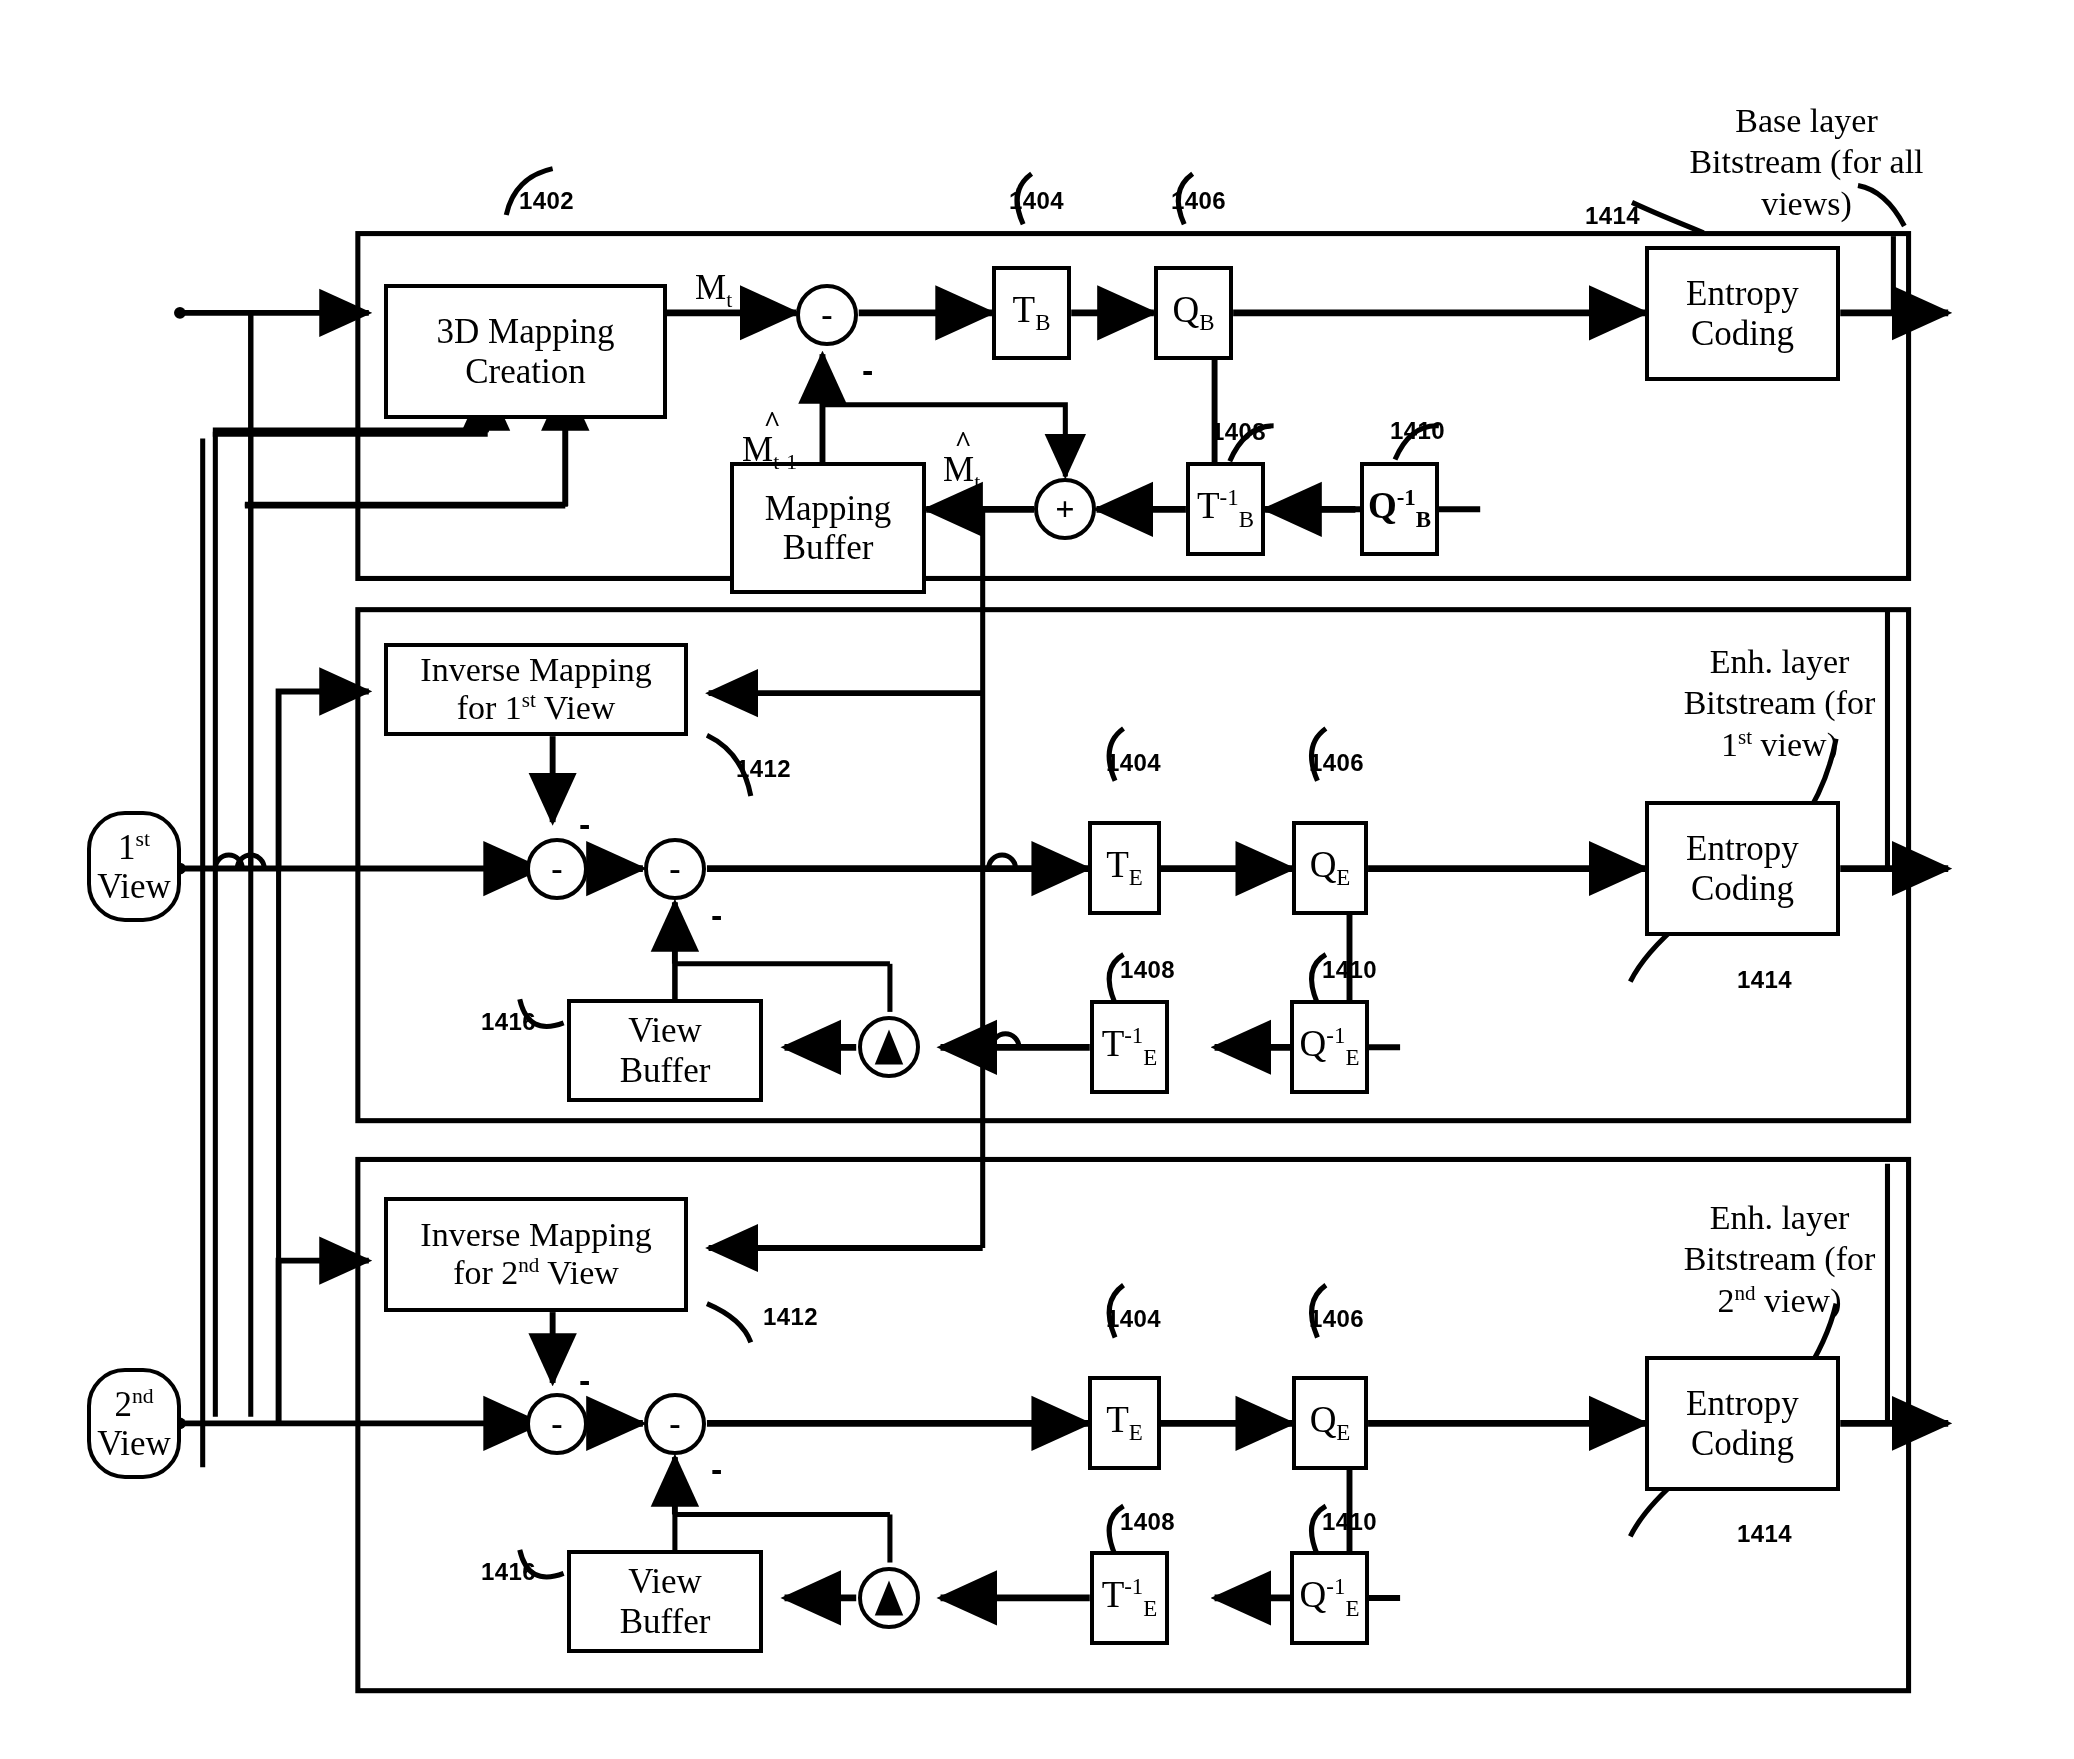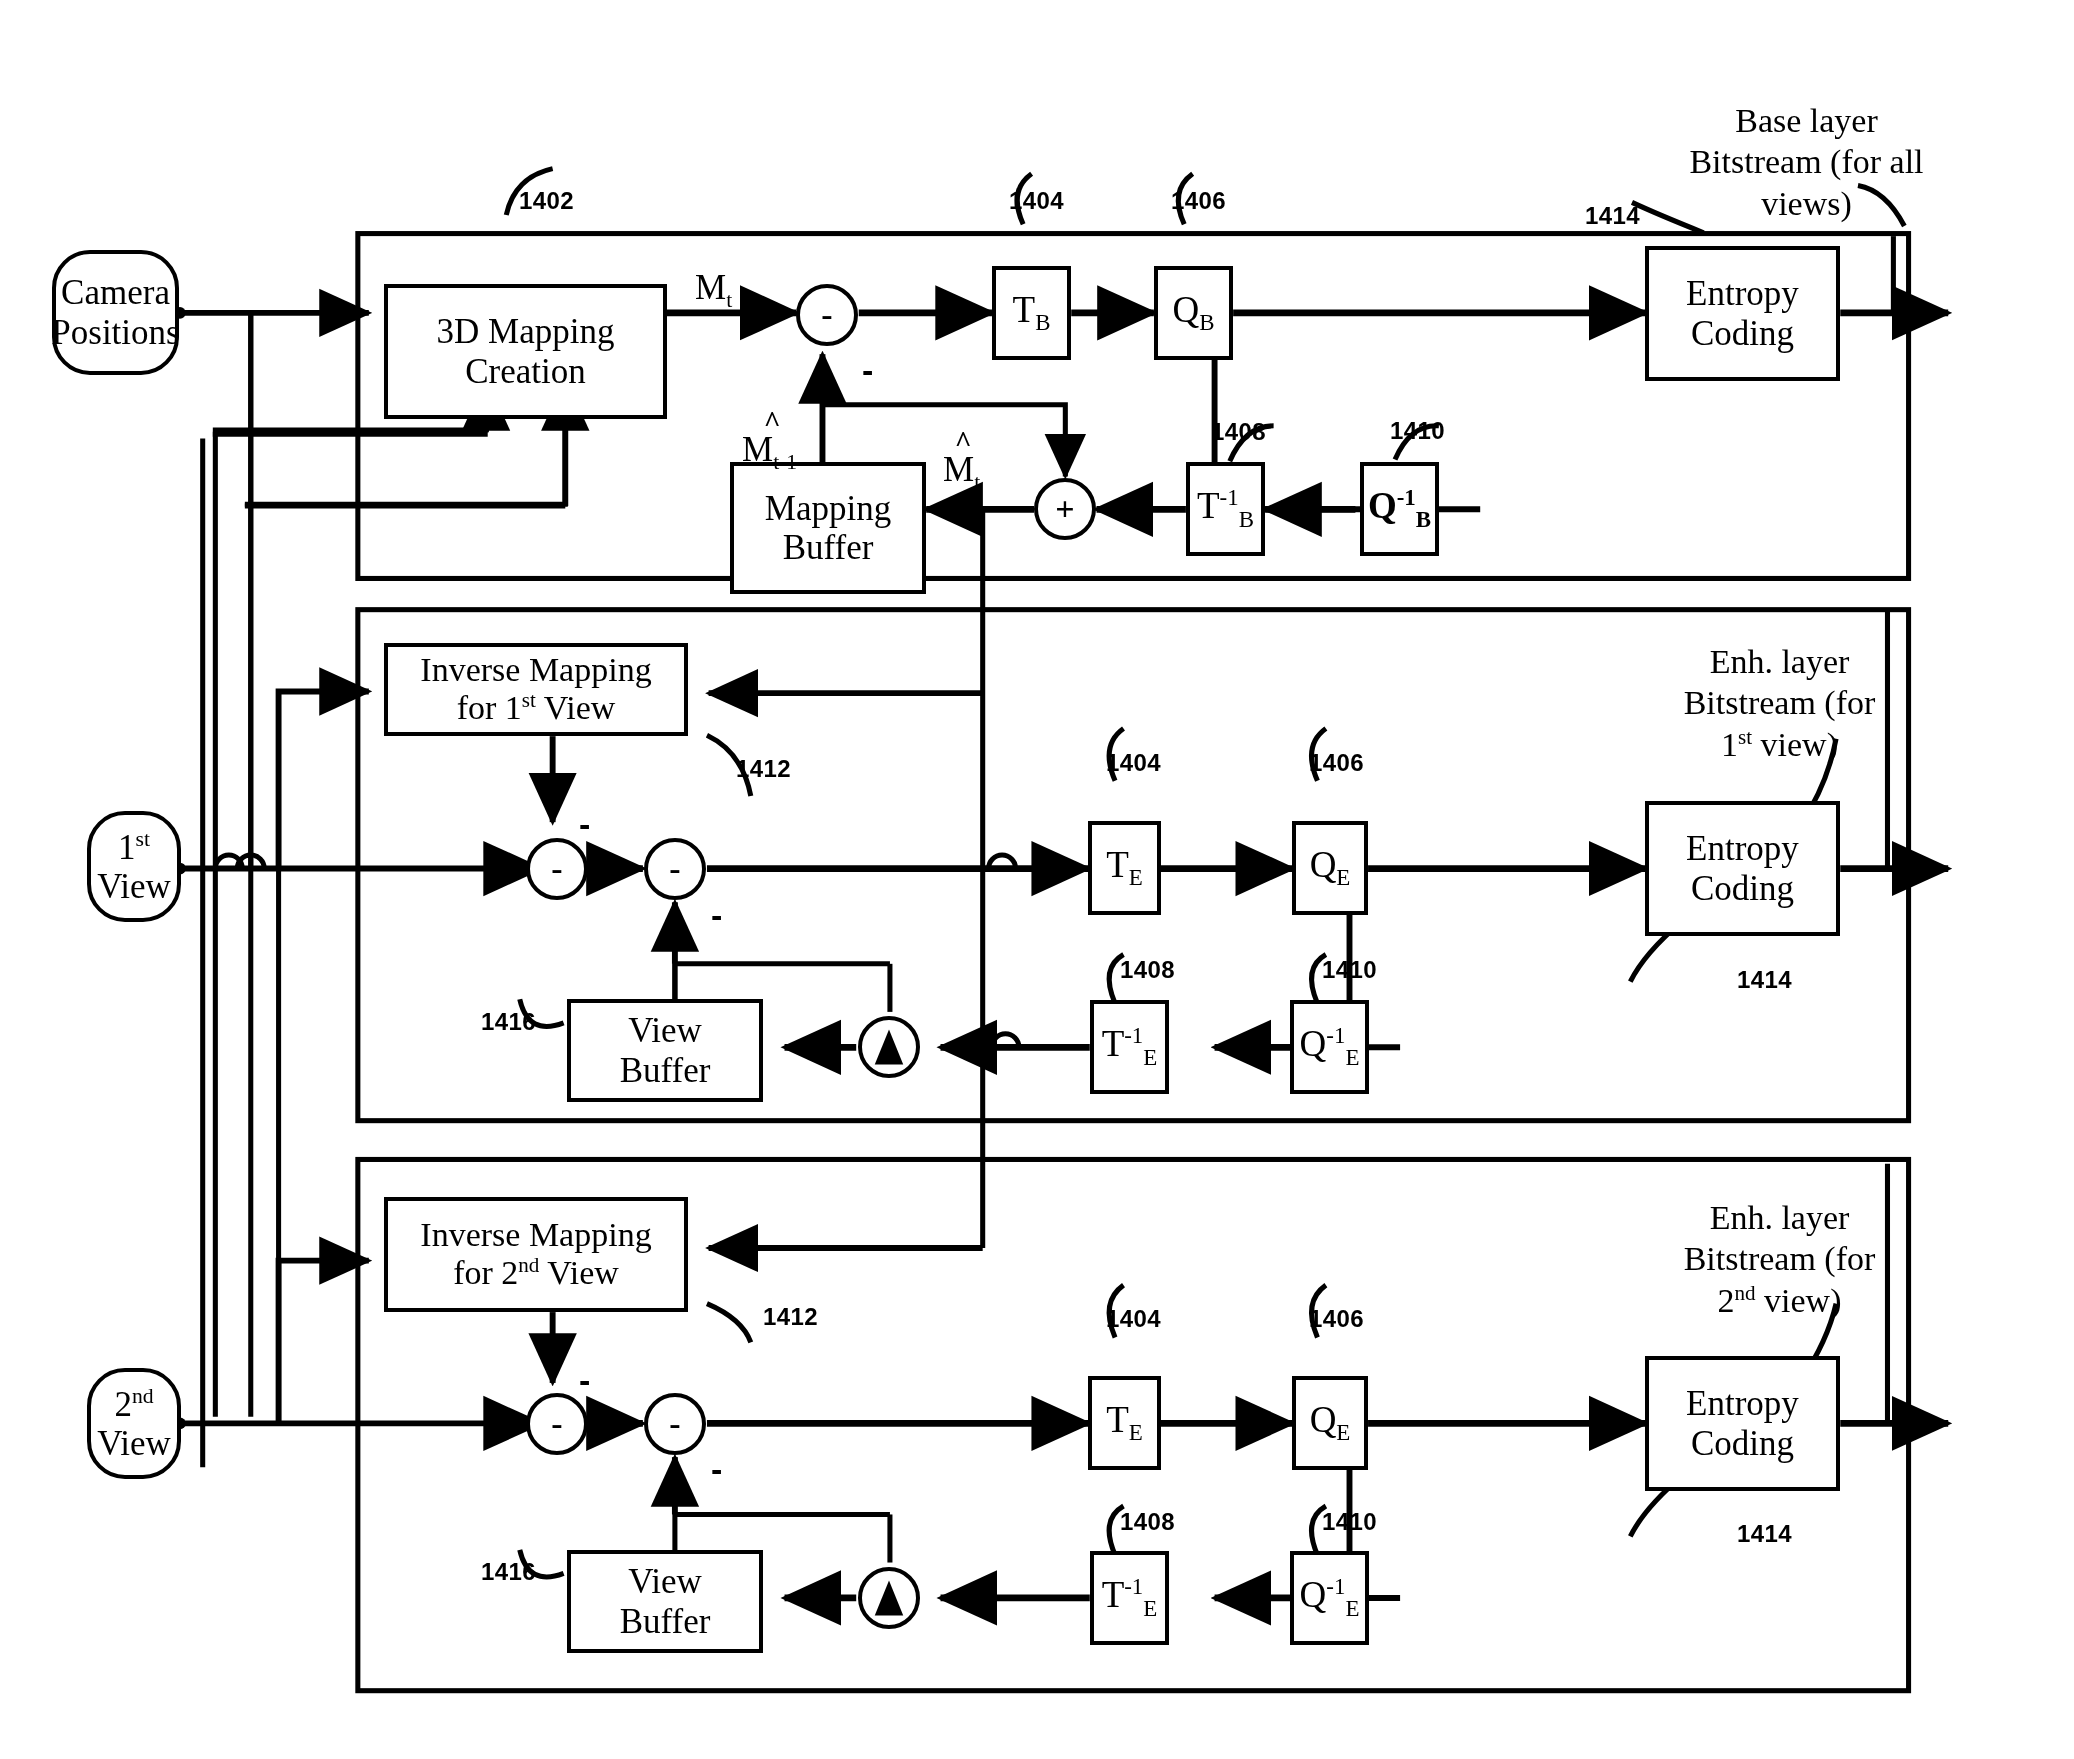--- a/index.html
+++ b/index.html
@@ -172,26 +172,20 @@
       <path d="M1322,1586 q-18,-42 10,-62" stroke-width="6"></path>
       <path d="M1562,1586 q-18,-42 10,-62" stroke-width="6"></path>
       <path d="M1322,1844 q-18,-42 10,-58" stroke-width="6"></path>
       <path d="M1562,1844 q-18,-42 10,-58" stroke-width="6"></path>
       <path d="M1995,1750 q-45,38 -62,72" stroke-width="6"></path>
       <path d="M668,1866 q-42,16 -52,-28" stroke-width="6"></path>
       <path d="M2135,1638 q32,-48 42,-92" stroke-width="6"></path>
     </g>
   </svg>
 
-  <div class="node oval" style="left:52px;top:250px;width:127px;height:125px;font-size:35px;">
-    <div>
-      <div>Camera</div>
-      <div>Positions</div>
-    </div>
-  </div>
 
   <div class="node oval" style="left:87px;top:811px;width:94px;height:111px;font-size:35px;">
     <div>
       <div><span>1</span><span class="sup">st</span></div>
       <div>View</div>
     </div>
   </div>
 
   <div class="node oval" style="left:87px;top:1368px;width:94px;height:111px;font-size:35px;">
     <div>

